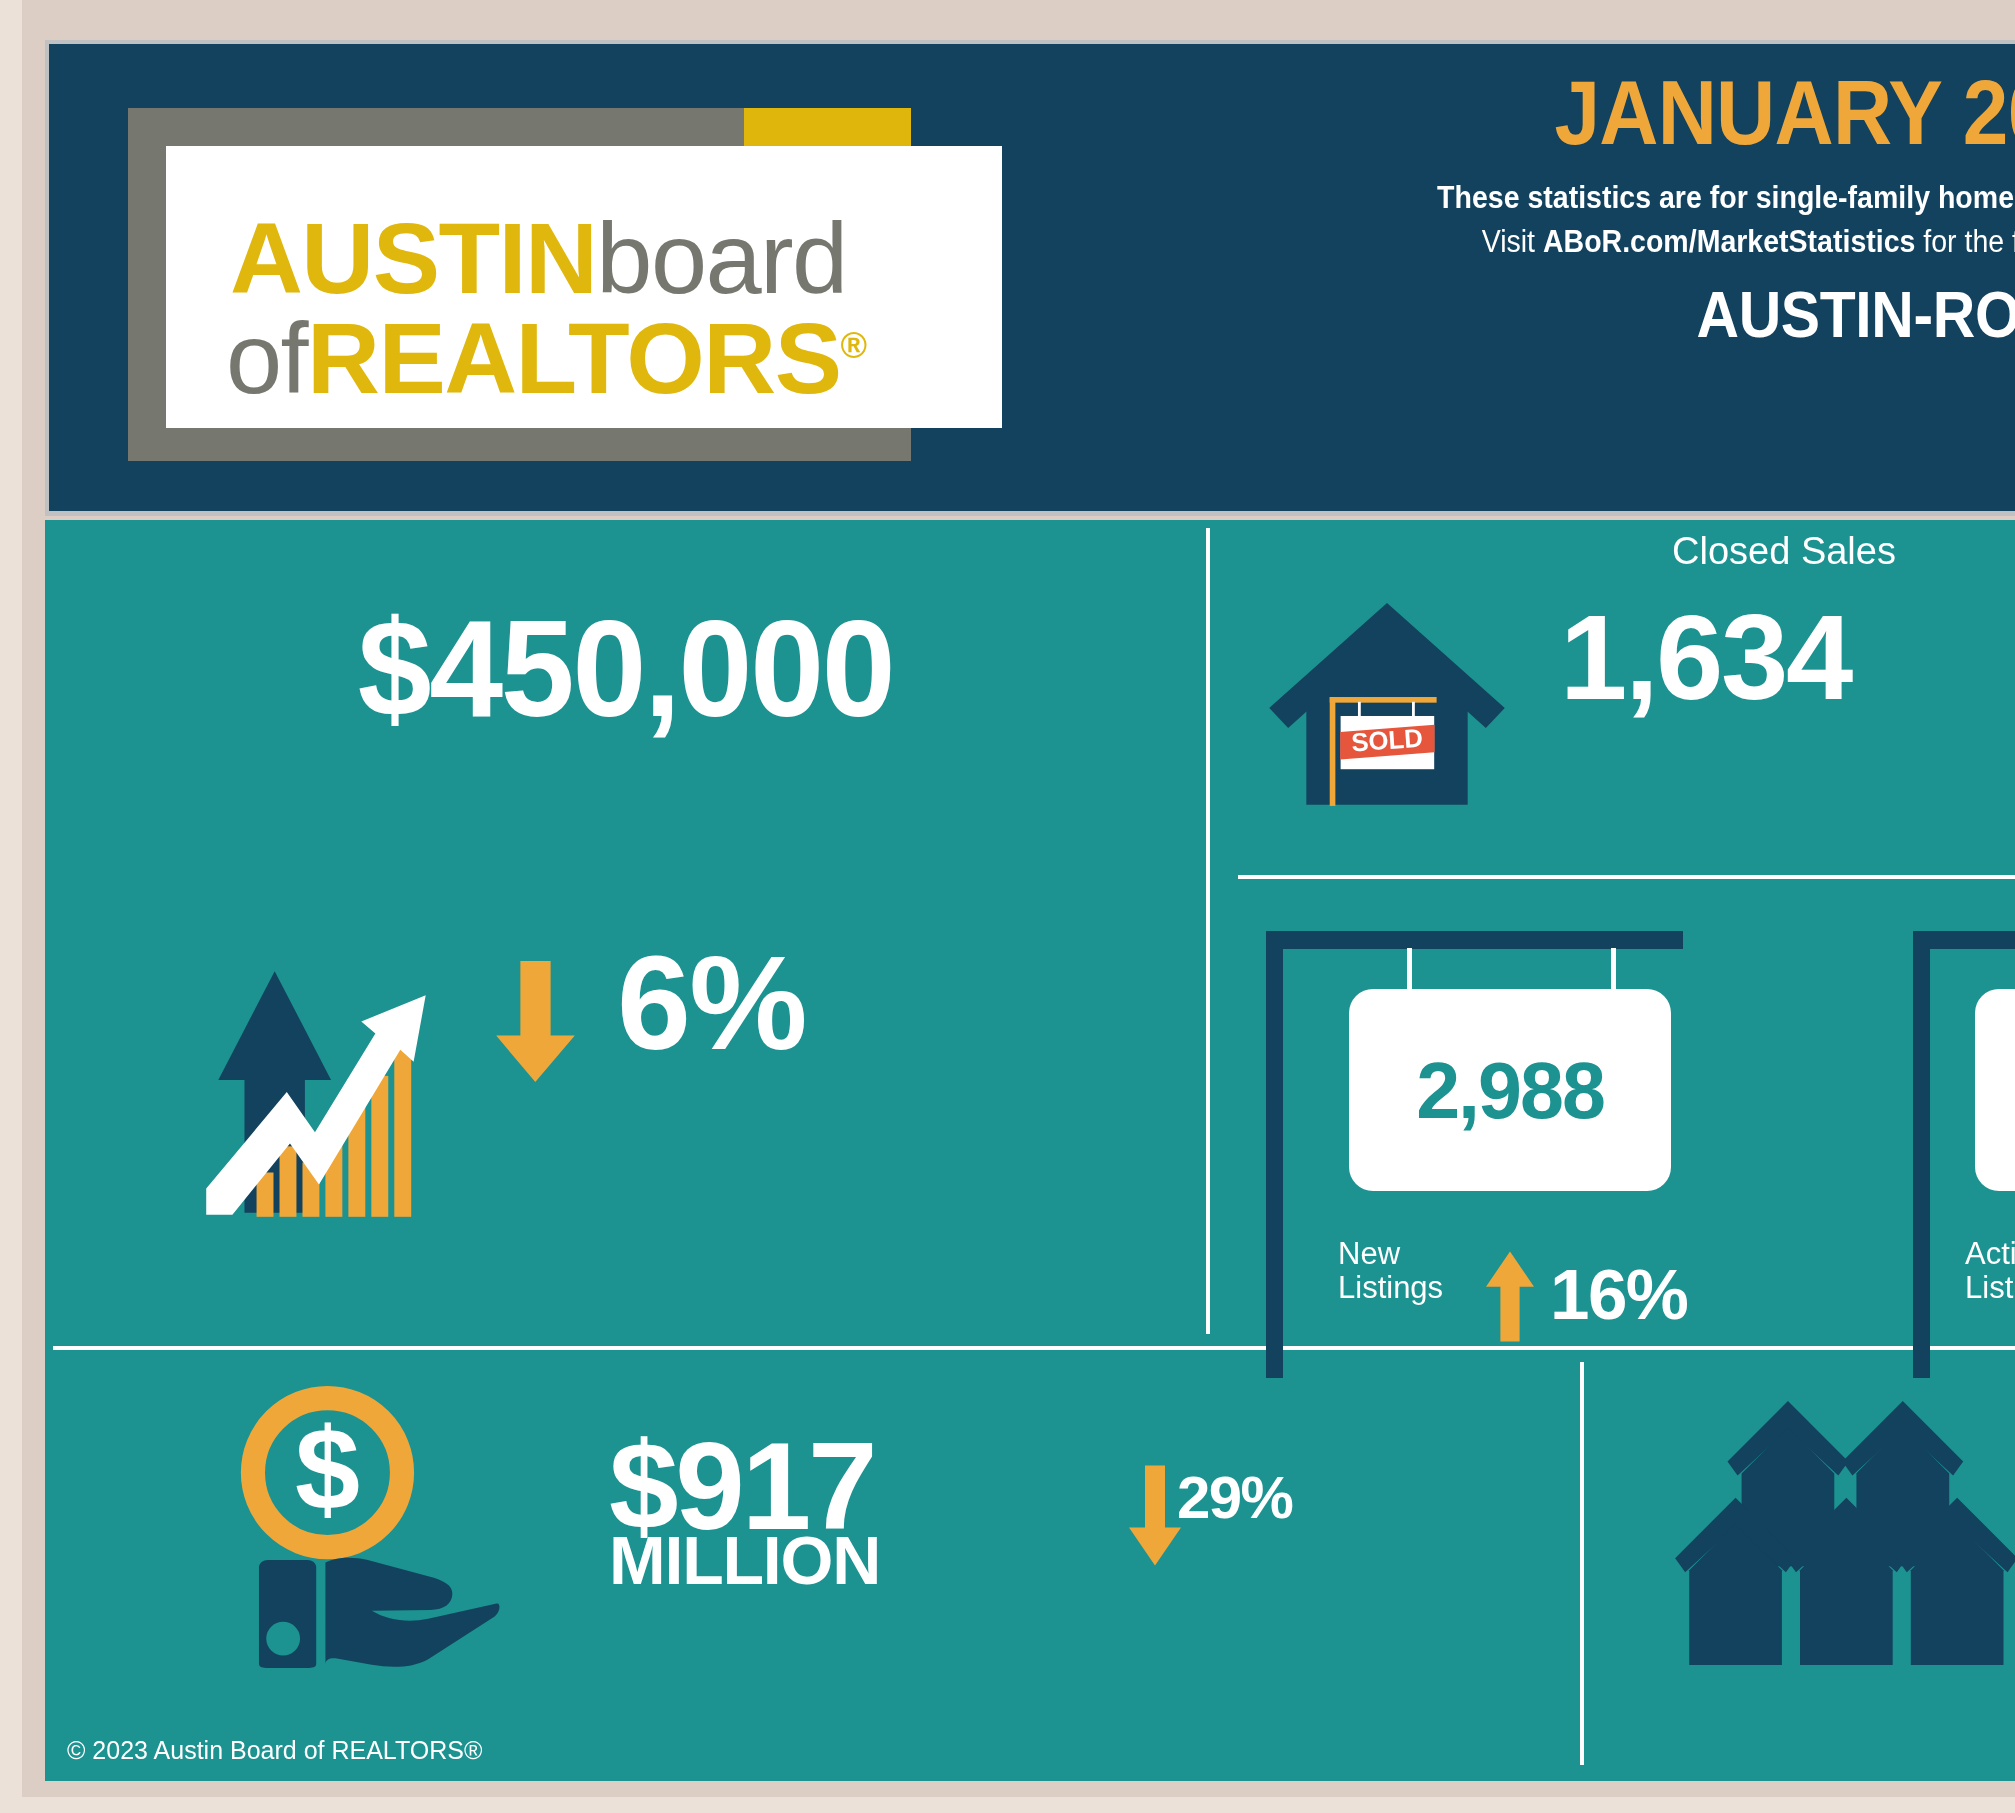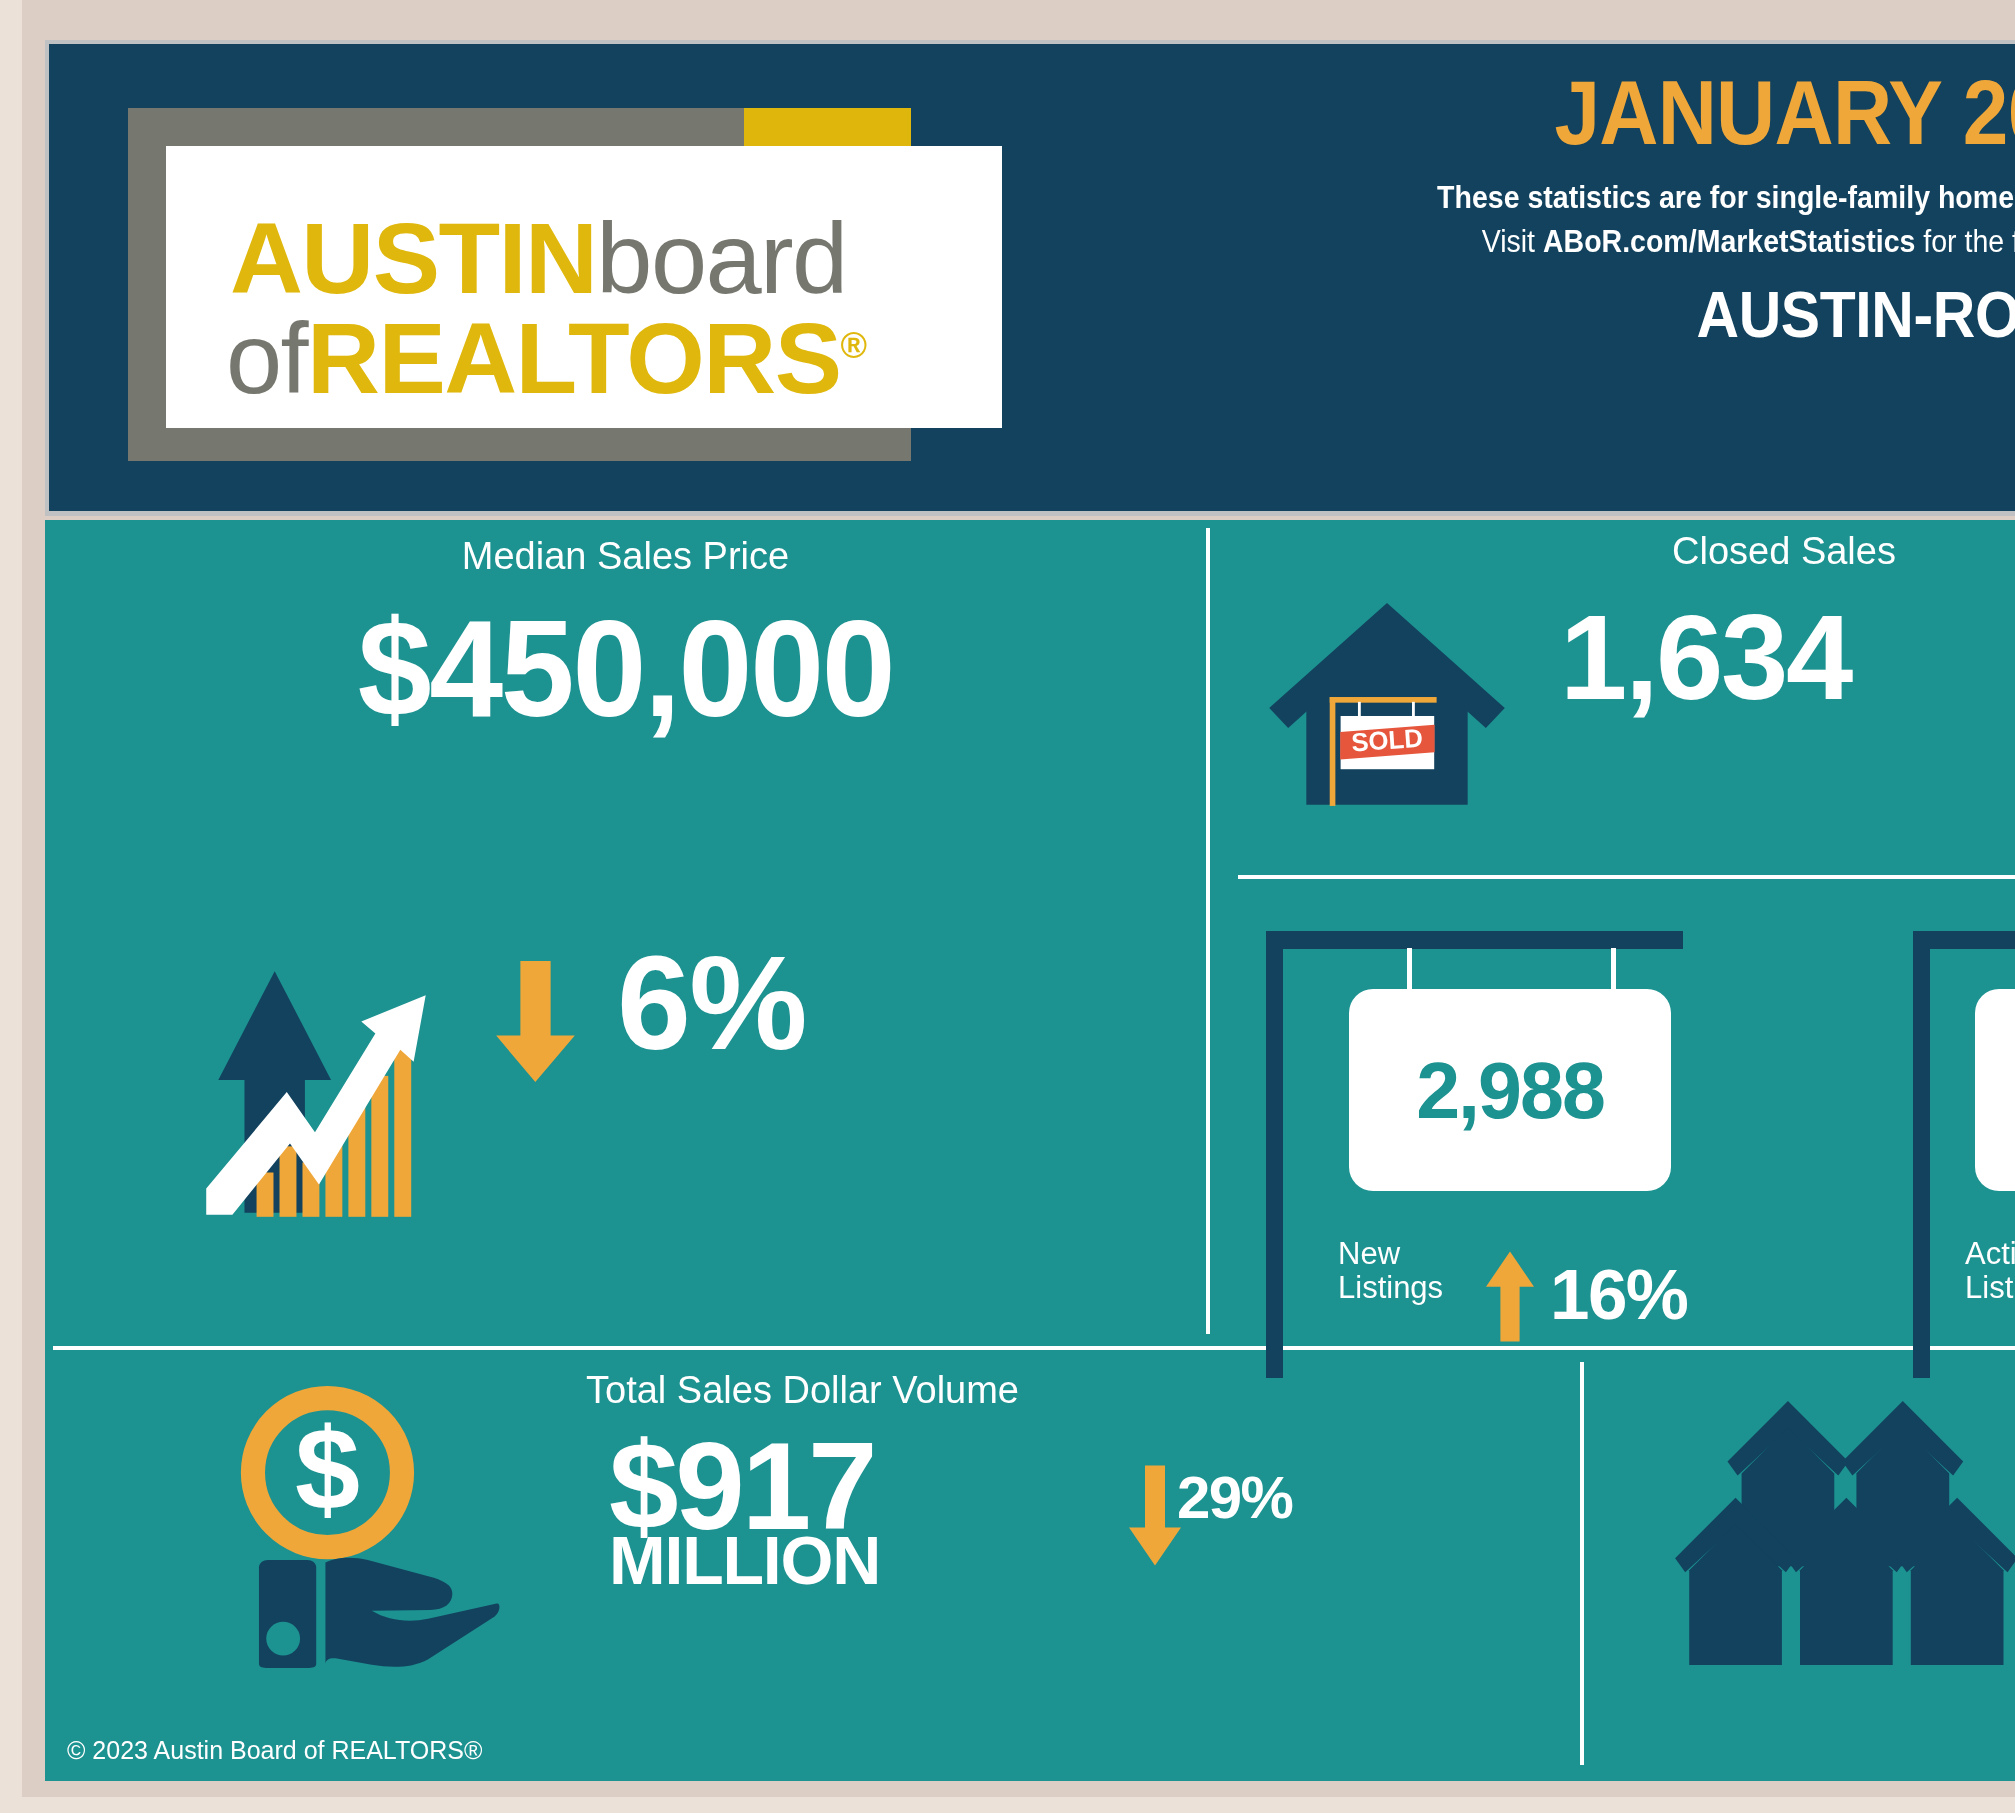--- a/index.html
+++ b/index.html
@@ -122,21 +122,20 @@
   </div>
 
   <div id="body-teal">
 
     <div class="div-v" style="left:1161px; top:8px; height:806px;"></div>
 
     <div class="div-h" style="left:1193px; top:355px; width:1934px;"></div>
     <div class="div-h" style="left:8px; top:826px; width:3119px;"></div>
     <div class="div-v" style="left:1535px; top:842px; height:403px;"></div>
 
-    <div class="sec-label" id="msp-label">Median Sales Price</div>
     <div class="big-num" id="msp-value">$450,000</div>
 
     <div id="chart-icon">
       <svg viewBox="0 0 1000 740" width="403" height="298" xmlns="http://www.w3.org/2000/svg">
 
         <path d="M60 330 L200 60 L340 330 L275 330 L275 660 L125 660 L125 330 Z" fill="#12425E"></path>
         <path d="M200 115 L320 345 L275 345 L275 640 L215 640 L215 200 Z" fill="#1C9291" opacity="0"></path>
 
         <g fill="#F0A73A">
           <rect x="155" y="560" width="42" height="110"></rect>
@@ -207,21 +206,20 @@
       <div class="sign-board" style="left:62px; top:58px; width:324px; height:202px;">
         <div class="sign-num" style="top:62px;">7,323</div>
       </div>
       <div class="sign-cap" style="left:52px; top:306px;">
         <div>Active</div>
         <div>Listings</div>
       </div>
 
     </div>
 
-    <div class="sec-label" id="tsdv-label">Total Sales Dollar Volume</div>
     <div id="money-icon">
       <svg viewBox="0 0 840 700" width="339" height="282" xmlns="http://www.w3.org/2000/svg">
         <circle cx="410" cy="215" r="185" fill="none" stroke="#F0A73A" stroke-width="60"></circle>
         <text x="410" y="305" font-family="Liberation Sans, sans-serif" font-size="290" font-weight="bold" fill="#FFFFFF" text-anchor="middle">$</text>
 
         <path d="M240 450 C240 440 250 432 262 432 L360 432 C372 432 382 440 382 450 L382 690 C382 698 372 700 360 700 L262 700 C250 700 240 698 240 690 Z" fill="#12425E"></path>
         <circle cx="300" cy="627" r="42" fill="#1C9291"></circle>
         <path d="M405 438 C430 425 470 422 510 432 L660 472 C700 482 720 495 720 515 C720 540 700 555 665 556 L520 558 C560 582 610 588 660 578 L830 540 C840 538 840 560 825 572 L660 678 C620 700 570 700 520 692 L430 676 C418 674 405 678 405 690 Z" fill="#12425E"></path>
       </svg>
     </div>

